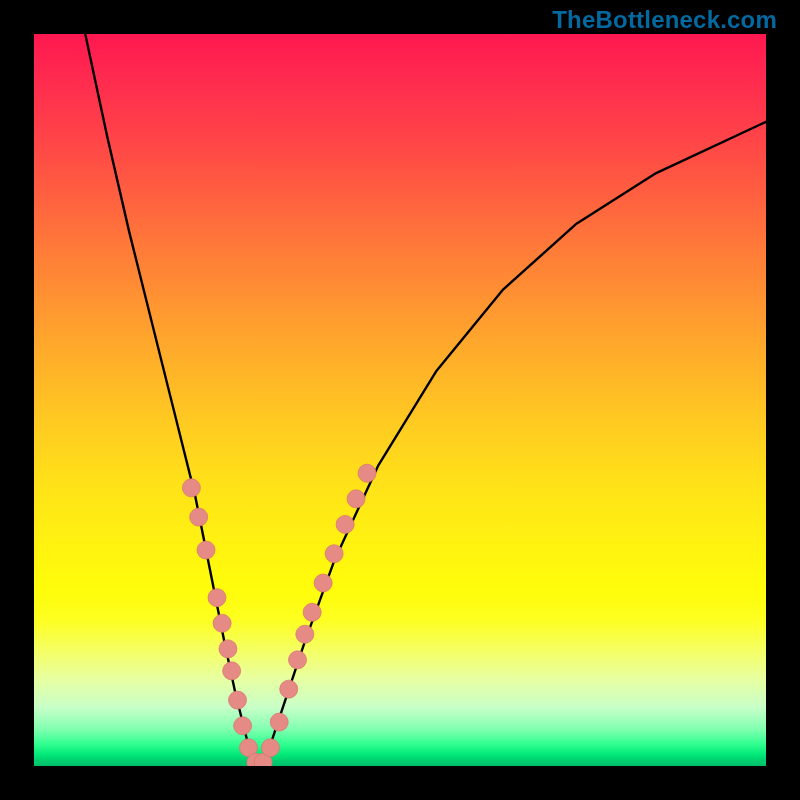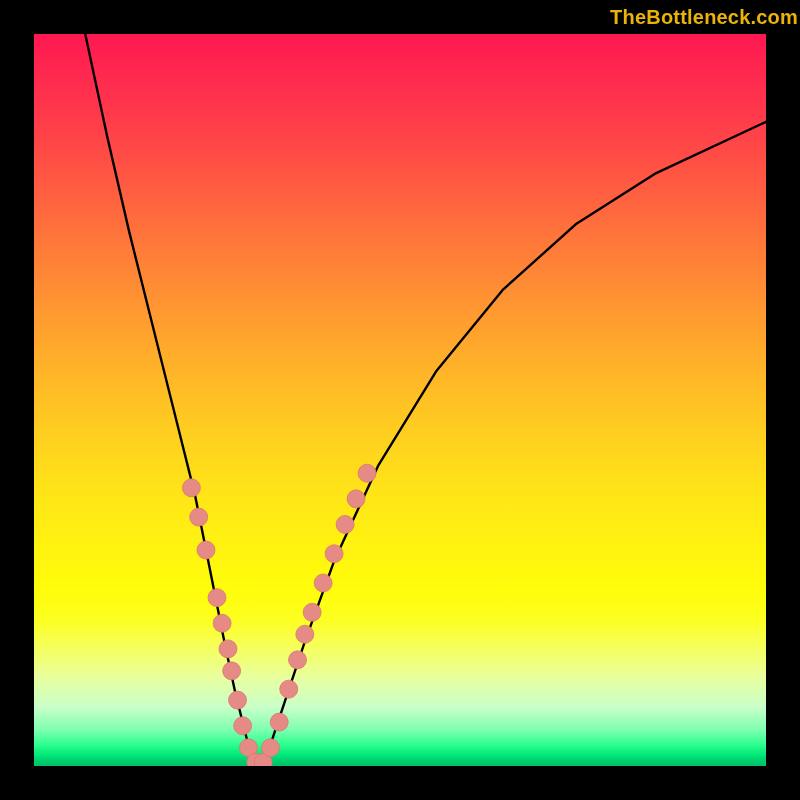--- a/index.html
+++ b/index.html
@@ -48,25 +48,25 @@
   }
   .curve-svg {
     position: absolute;
     left: 0; top: 0;
     width: 100%;
     height: 100%;
   }
   .watermark {
     position: absolute;
     top: 6px;
-    right: 2px;
+    right: 23px;
     font-family: Arial, Helvetica, sans-serif;
-    font-size: 20px;
+    font-size: 24px;
     font-weight: 600;
-    color: #eab308;
+    color: #0369a1;
     letter-spacing: 0.2px;
   }
 </style>
 </head>
 <body>
 
 <div class="frame">
   <div class="watermark">TheBottleneck.com</div>
   <div class="plot-area">
     <div class="gradient-bg"></div>

